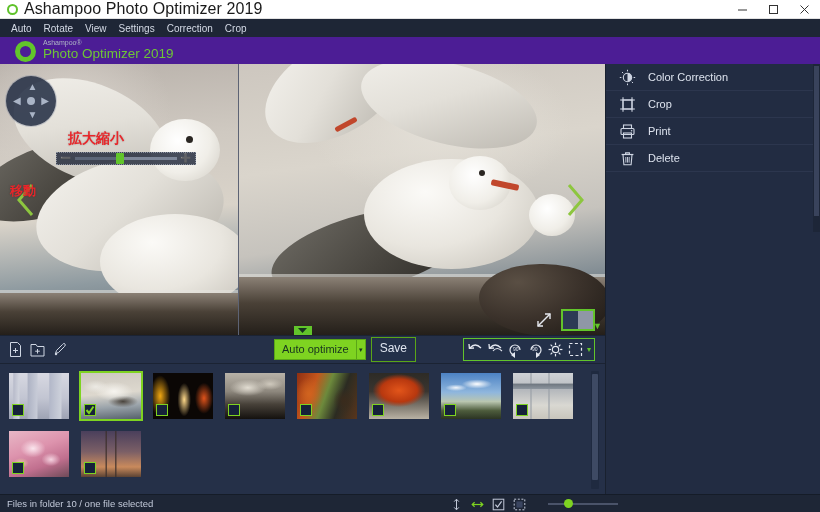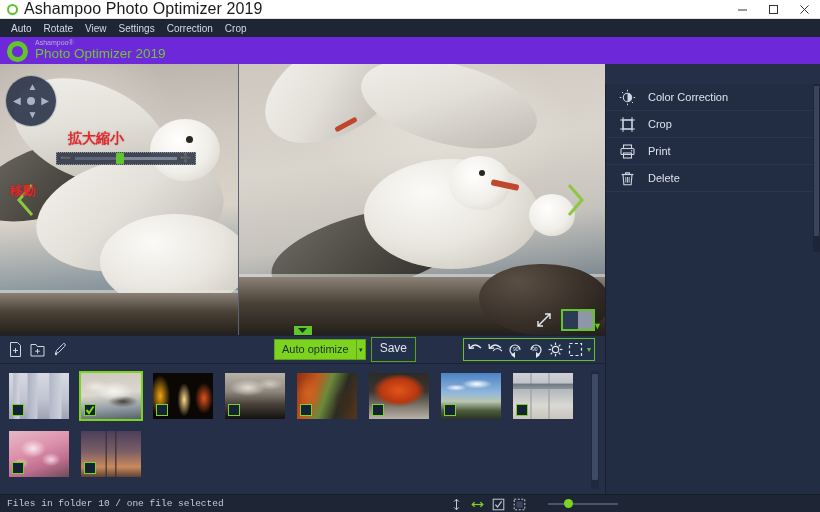--- a/index.html
+++ b/index.html
@@ -43,40 +43,40 @@
     display: flex; align-items: center; padding-left: 5px;
     flex: 0 0 18px;
   }
   .menuitem {
     font-size: 10px; color: #d4dae6;
     padding: 2px 6px; cursor: default; white-space: nowrap;
   }
 
   
   .brandbar {
-    height: 27px; background: #6d28d9;
-    display: flex; align-items: center; padding-left: 7px;
+    height: 27px; background: #4c1d95;
+    display: flex; align-items: center; padding-left: 15px;
     position: relative; flex: 0 0 27px;
   }
   .brand-ring {
     width: 21px; height: 21px; border: 5px solid #62c52b;
     border-radius: 50%; flex: 0 0 auto; margin-right: 7px;
     margin-top: 2px;
   }
   .brand-txt { line-height: 1; padding-bottom: 1px; }
   .brand-small { font-size: 7px; color: #aeb6c6; display: block; }
   .brand-big { font-size: 13.5px; color: #6ec636; display: block; margin-top: 1px; }
 
   
   .body { flex: 1 1 auto; display: flex; min-height: 0; }
   .leftcol { flex: 1 1 auto; display: flex; flex-direction: column; min-width: 0; }
   .rightcol {
     width: 215px; flex: 0 0 215px;
     background: #222c42; border-left: 1px solid #19212f;
-    display: flex; flex-direction: column; margin-top: 20px;
+    display: flex; flex-direction: column;
   }
 
   
   .preview {
     position: relative; flex: 0 0 271px; height: 271px;
     overflow: hidden; background: #2b3142;
   }
 
   
   .pane-before {
@@ -294,21 +294,21 @@
     background: #39435c;
   }
   .rightcol { position: relative; }
 
   
   .statusbar {
     flex: 0 0 18px; height: 18px; background: #1e2636;
     display: flex; align-items: center; position: relative;
     border-top: 1px solid #151c28;
   }
-  .st-text { font-size: 9.5px; color: #c3cada; padding-left: 7px; font-family: Liberation Mono, monospace; }
+  .st-text { font-size: 9.5px; color: #c3cada; padding-left: 7px; }
   .st-tools {
     position: absolute; left: 450px; display: flex; align-items: center; gap: 8px;
   }
   .st-ico { width: 13px; height: 13px; cursor: pointer; }
   .st-slider {
     position: absolute; left: 548px; width: 70px; height: 12px;
     display: flex; align-items: center;
   }
   .st-track { width: 100%; height: 2px; background: #4a5369; position: relative; }
   .st-knob {

